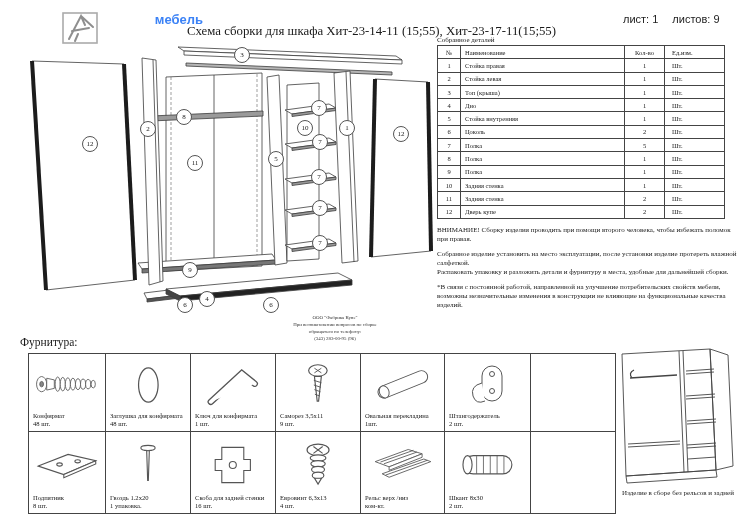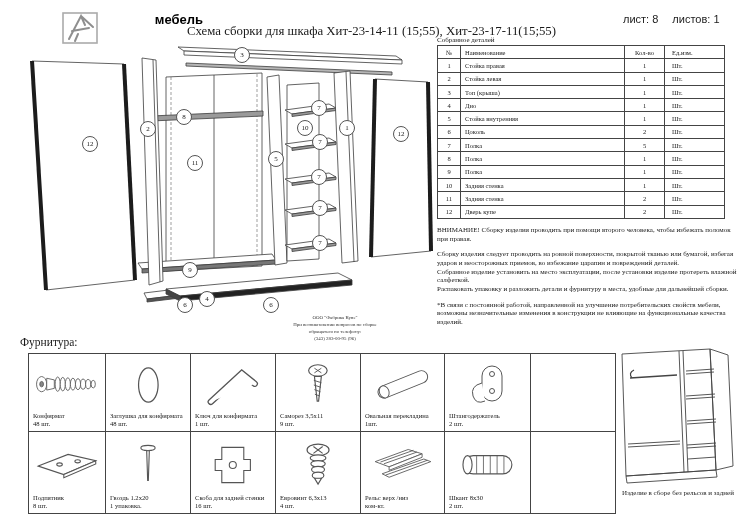--- a/index.html
+++ b/index.html
@@ -4,21 +4,21 @@
 <style>
   html,body{margin:0;padding:0}
   body{width:748px;height:527px;position:relative;background:#fff;overflow:hidden;
        font-family:"Liberation Serif",serif;color:#1a1a1a;-webkit-text-size-adjust:none}
   .abs{position:absolute}
 
   
   .logo-box{left:62px;top:12px;width:36px;height:32px}
   .brand-wrap{left:103px;top:13px;width:110px;font-family:"Liberation Sans",sans-serif}
   .brand{font-size:14.5px;font-weight:bold;letter-spacing:1.2px;color:#8e3b3b;white-space:nowrap}
-  .brand-sub{font-size:13px;font-weight:bold;color:#000000;text-align:right;padding-right:10px;margin-top:-1px}
+  .brand-sub{font-size:13px;font-weight:bold;color:#3b82f6;text-align:right;padding-right:10px;margin-top:-1px}
   .title{left:187px;top:23px;width:380px;font-size:12.8px;line-height:16px}
   .sheetinfo{left:623px;top:13px;width:120px;font-family:"Liberation Sans",sans-serif;font-size:11px;color:#222;display:flex;gap:14px}
 
   
   .pt-caption{left:437px;top:36px;font-size:7px}
   .parts-table{position:absolute;left:437px;top:45px;border-collapse:collapse;table-layout:fixed;width:260px}
   .parts-table td,.parts-table th{border:0.9px solid #444;font-size:6.5px;font-weight:normal;height:12.3px;padding:0 2px;overflow:hidden;white-space:nowrap}
   .parts-table .c0{width:18px;text-align:center}
   .parts-table .c1{width:157px;text-align:left;padding-left:4px}
   .parts-table .c2{width:35px;text-align:center}
@@ -59,22 +59,22 @@
     <path d="M7,27 L19,4 L23,13 M10,19 L27,16 M19,4 L31,15 M16,22 L13,29" stroke="#8f8f8f" stroke-width="2" fill="none" stroke-linecap="round"></path>
   </svg>
 </div>
 <div class="abs brand-wrap">
   <div class="brand-sub">мебель</div>
 </div>
 <div class="abs title">
   <div>Схема сборки для шкафа Хит-23-14-11 (15;55), Хит-23-17-11(15;55)</div>
 </div>
 <div class="abs sheetinfo">
-  <span>лист: 8</span>
-  <span>листов: 1</span>
+  <span>лист: 1</span>
+  <span>листов: 9</span>
 </div>
 
 <div class="abs pt-caption">Собранное деталей</div>
 <table class="parts-table">
   <thead>
       <tr>
         <th class="c0">№</th>
         <th class="c1">Наименование</th>
         <th class="c2">Кол-во</th>
         <th class="c3">Ед.изм.</th>
@@ -152,21 +152,20 @@
         <td class="c1">Дверь купе</td>
         <td class="c2">2</td>
         <td class="c3">Шт.</td>
       </tr>
     </tbody>
 </table>
 
 <div class="abs notes">
   <div class="note">ВНИМАНИЕ! Сборку изделия проводить при помощи второго человека, чтобы избежать поломок при правая.</div>
   <div class="note">
-    <p>Сборку изделия следует проводить на ровной поверхности, покрытой тканью или бумагой, избегая ударов и неосторожных приемов, во избежание царапин и повреждений деталей.</p>
     <p>Собранное изделие установить на место эксплуатации, после установки изделие протереть влажной салфеткой.</p>
     <p>Распаковать упаковку и разложить детали и фурнитуру в места, удобные для дальнейшей сборки.</p>
   </div>
   <div class="note">*В связи с постоянной работой, направленной на улучшение потребительских свойств мебели, возможны незначительные изменения в конструкции не влияющие на функциональные качества изделий.</div>
 </div>
 
 <div class="abs diagram">
   <svg width="420" height="292" viewBox="0 0 420 292" fill="#fff" stroke="#3c3c3c" stroke-width="0.8">
 
     <polygon points="158,5 376,14 382,18 164,9"></polygon>

